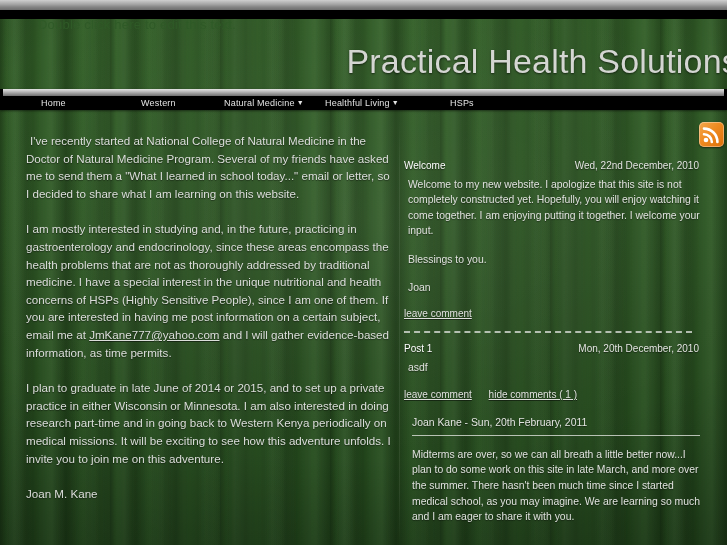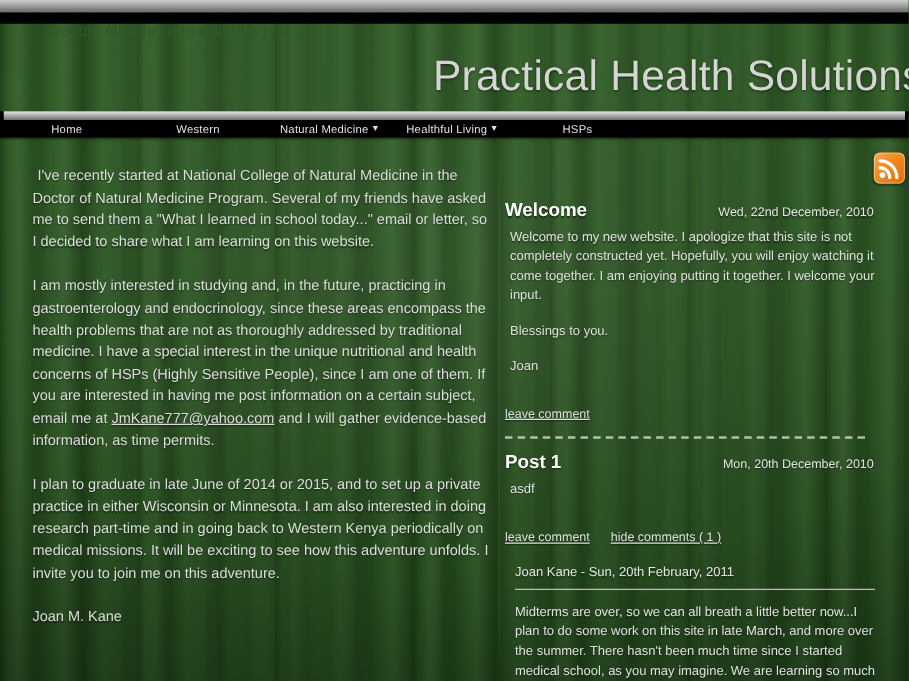--- a/index.html
+++ b/index.html
@@ -181,22 +181,22 @@
   }
   .rss-icon svg { display: block; }
 
   .post { margin-top: 10px; }
   .post-head {
     display: flex;
     justify-content: space-between;
     align-items: baseline;
   }
   .post-title {
-    font-size: 15px;
-    font-weight: bold;
+    font-size: 10px;
+    font-weight: normal;
     color: #ffffff;
     text-shadow: 0 1px 1px rgba(0,0,0,0.5);
   }
   .post-date {
     font-size: 10px;
     color: #e2e4e0;
     text-shadow: 0 1px 1px rgba(0,0,0,0.5);
     padding-right: 5px;
     margin-left: 31px;
   }
@@ -205,21 +205,21 @@
     padding-left: 4px;
     font-size: 10.4px;
     line-height: 15.4px;
     color: #e0e2de;
     text-shadow: 0 1px 1px rgba(0,0,0,0.45);
   }
   .post-body p { margin: 0 0 13px 0; }
   .post-body p:last-child { margin-bottom: 0; }
 
   .post-actions {
-    margin-top: 25px;
+    margin-top: 13px;
     font-size: 10px;
   }
   .post-actions a {
     color: #dfe1dd;
     text-decoration: underline;
     margin-right: 14px;
     text-shadow: 0 1px 1px rgba(0,0,0,0.45);
   }
 
   .dashed-sep {

